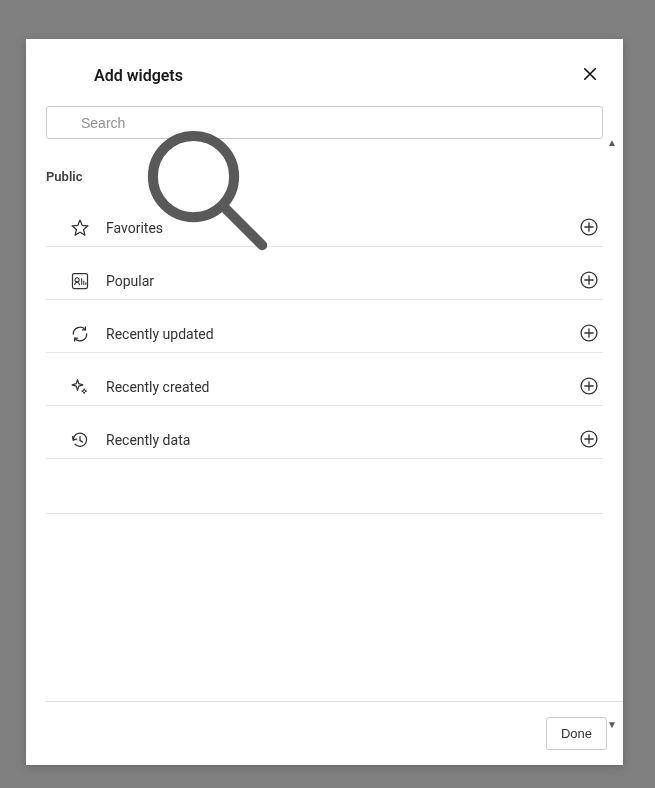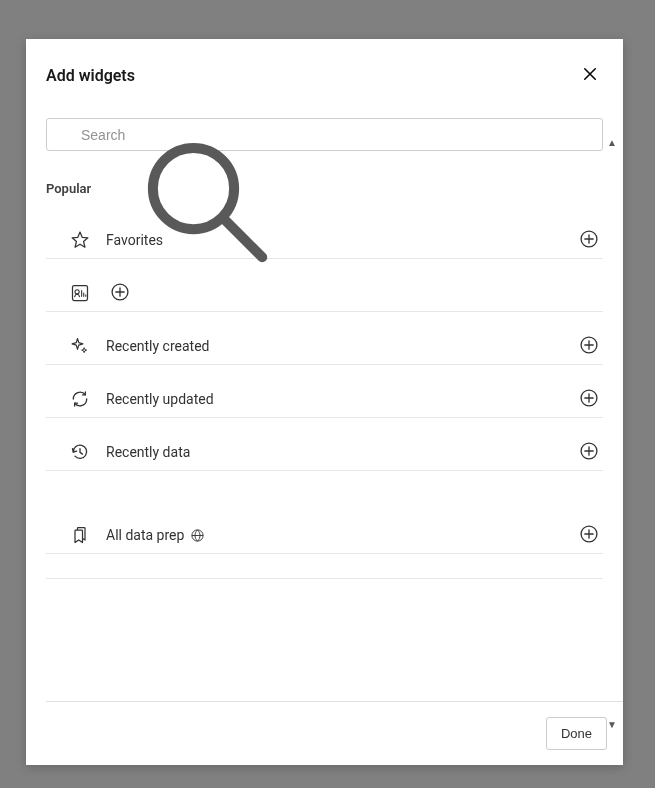--- a/index.html
+++ b/index.html
@@ -29,20 +29,21 @@
     .modal-header {
       display: flex;
       align-items: center;
       justify-content: space-between;
       padding: 22px 20px 16px 20px;
     }
     .modal-title {
       font-size: 16px;
       font-weight: 600;
       color: #1a1a1a;
+      margin-left: 48px;
     }
     .close-btn {
       background: none;
       border: none;
       cursor: pointer;
       padding: 4px;
       display: flex;
       align-items: center;
       justify-content: center;
     }
@@ -67,21 +68,20 @@
       background: #b0b0b0;
       border: 4px solid #ffffff;
       border-radius: 2px;
     }
     .modal-body::-webkit-scrollbar-button:single-button {
       height: 12px;
       background: transparent;
     }
     .search-wrapper {
       position: relative;
-      margin-top: 12px;
       margin-bottom: 30px;
     }
     .search-icon {
       position: absolute;
       left: 10px;
       top: 50%;
       transform: translateY(-50%);
       width: 18px;
       height: 18px;
       color: #595959;
@@ -254,41 +254,55 @@
   </div>
 
   <div class="modal-body">
     <div class="search-wrapper">
       <span class="search-icon"><svg>
             <use href="#i-search"></use>
           </svg></span>
       <input class="search-input" type="text" placeholder="Search" style="">
     </div>
 
-    <div class="section-title">Popular</div>
+    <div class="section-title">Public</div>
     <ul class="widget-list">
       <li class="widget-item">
         <span class="widget-icon">
             <svg>
               <use href="#i-star"></use>
             </svg>
           </span>
         <span class="widget-label">Favorites</span>
         <button class="add-btn">
             <span><svg>
                 <use href="#i-plus"></use>
               </svg></span>
           </button>
       </li>
       <li class="widget-item">
         <span class="widget-icon">
             <svg>
               <use href="#i-popular"></use>
             </svg>
           </span>
+        <span class="widget-label">Popular</span>
+        <button class="add-btn">
+            <span><svg>
+                <use href="#i-plus"></use>
+              </svg></span>
+          </button>
+      </li>
+      <li class="widget-item">
+        <span class="widget-icon">
+            <svg>
+              <use href="#i-refresh"></use>
+            </svg>
+          </span>
+        <span class="widget-label">Recently updated</span>
         <button class="add-btn">
             <span><svg>
                 <use href="#i-plus"></use>
               </svg></span>
           </button>
       </li>
       <li class="widget-item">
         <span class="widget-icon">
             <svg>
               <use href="#i-sparkle"></use>
@@ -297,68 +311,35 @@
         <span class="widget-label">Recently created</span>
         <button class="add-btn">
             <span><svg>
                 <use href="#i-plus"></use>
               </svg></span>
           </button>
       </li>
       <li class="widget-item">
         <span class="widget-icon">
             <svg>
-              <use href="#i-refresh"></use>
-            </svg>
-          </span>
-        <span class="widget-label">Recently updated</span>
-        <button class="add-btn">
-            <span><svg>
-                <use href="#i-plus"></use>
-              </svg></span>
-          </button>
-      </li>
-      <li class="widget-item">
-        <span class="widget-icon">
-            <svg>
               <use href="#i-history"></use>
             </svg>
           </span>
         <span class="widget-label">Recently data</span>
         <button class="add-btn">
             <span><svg>
                 <use href="#i-plus"></use>
               </svg></span>
           </button>
       </li>
     </ul>
 
     <div class="group-spacer"></div>
 
     <ul class="widget-list">
-      <li class="widget-item">
-        <span class="widget-icon">
-            <svg>
-              <use href="#i-bookmarks"></use>
-            </svg>
-          </span>
-        <span class="widget-label">
-          <span>All data prep</span>
-          <span class="globe-badge">
-              <svg>
-                <use href="#i-globe"></use>
-              </svg>
-            </span>
-        </span>
-        <button class="add-btn">
-            <span><svg>
-                <use href="#i-plus"></use>
-              </svg></span>
-          </button>
-      </li>
       <li class="widget-item">
         
         
         
       </li>
     </ul>
 
   </div>
 
   <span class="scroll-arrow arrow-up">▲</span>

